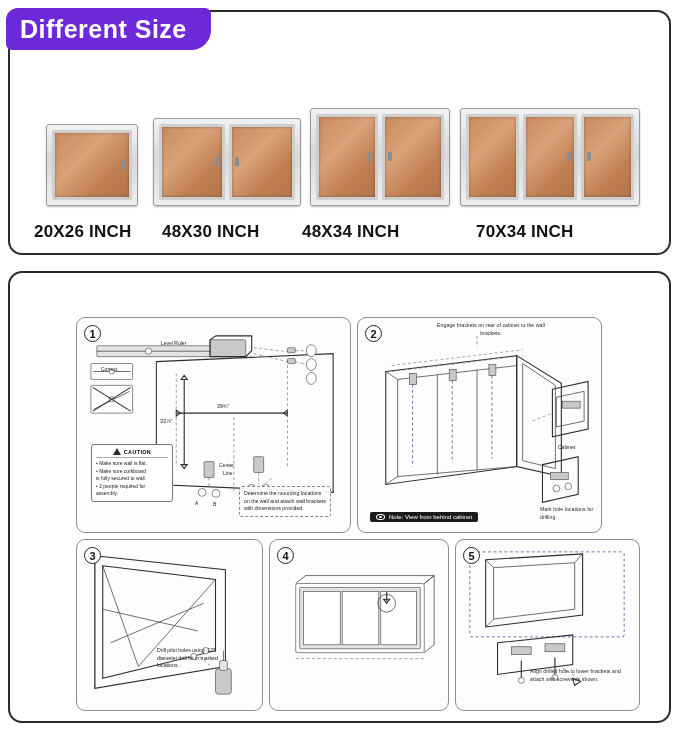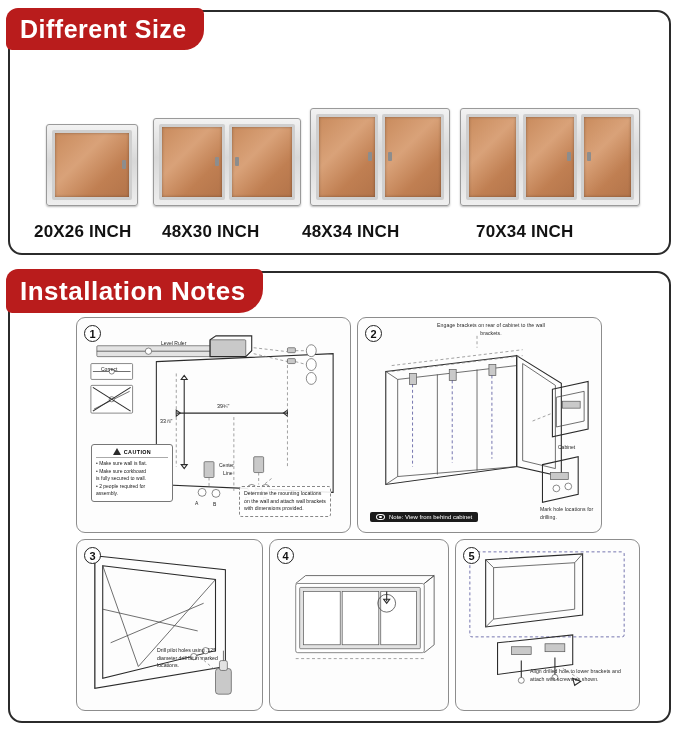--- a/index.html
+++ b/index.html
@@ -22,27 +22,27 @@
     border: 2px solid #2b2b2b;
     border-radius: 14px;
     background: #ffffff;
   }
   #panel-sizes { left: 8px; top: 10px; width: 663px; height: 245px; }
   #panel-notes { left: 8px; top: 271px; width: 663px; height: 452px; }
 
   
   .title-tab {
     position: absolute;
-    background: #b91c1c;
+    background: #6d28d9;
     color: #ffffff;
     font-weight: bold;
     letter-spacing: 0.5px;
     display: flex;
     align-items: center;
-    padding: 0 17px 0 14px;
+    padding: 0 24px 0 14px;
     border-radius: 10px 10px 12px 10px;
     white-space: nowrap;
   }
   #title-sizes {
     left: 6px; top: 8px;
     height: 42px; font-size: 25px;
     border-radius: 12px 6px 20px 6px;
   }
   #title-notes {
     left: 6px; top: 269px;
@@ -470,15 +470,14 @@
 
       <div class="step-num" id="num-1">1</div>
       <div class="step-num" id="num-2">2</div>
       <div class="step-num" id="num-3">3</div>
       <div class="step-num" id="num-4">4</div>
       <div class="step-num" id="num-5">5</div>
 
     </div>
   </div>
 
-  <div class="title-tab" id="title-notes">Installation Notes</div>
 
 </div>
 
 </body></html>

